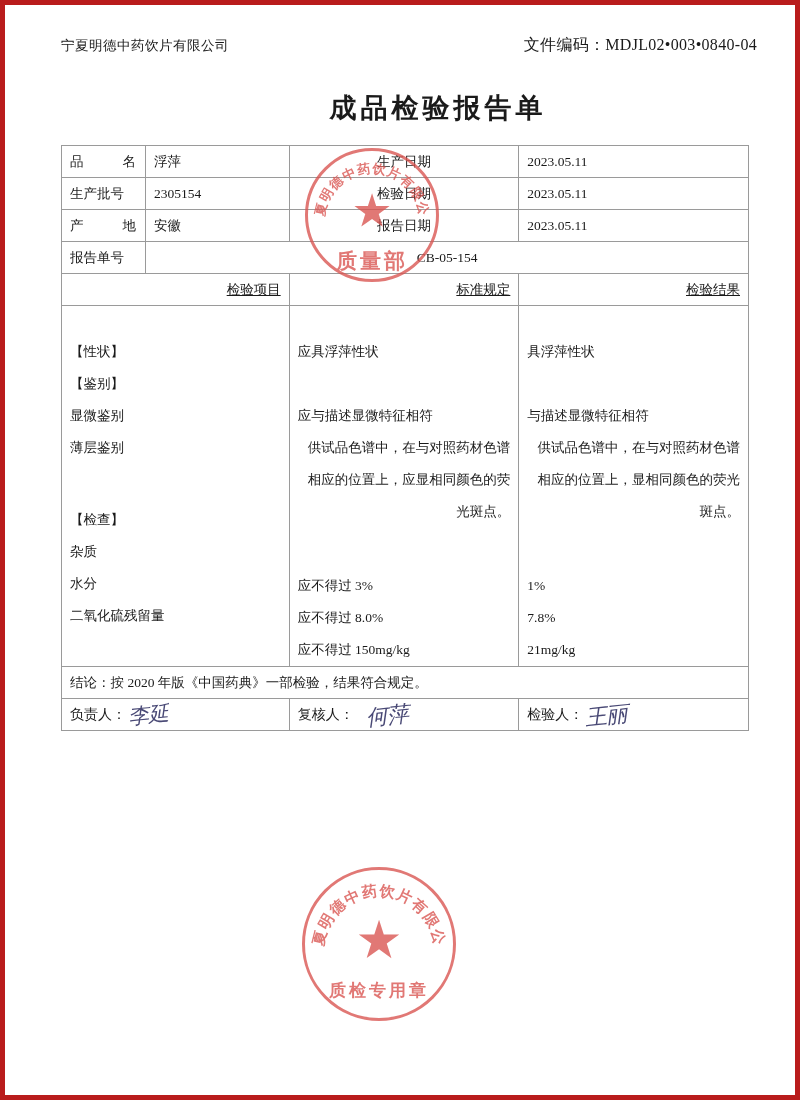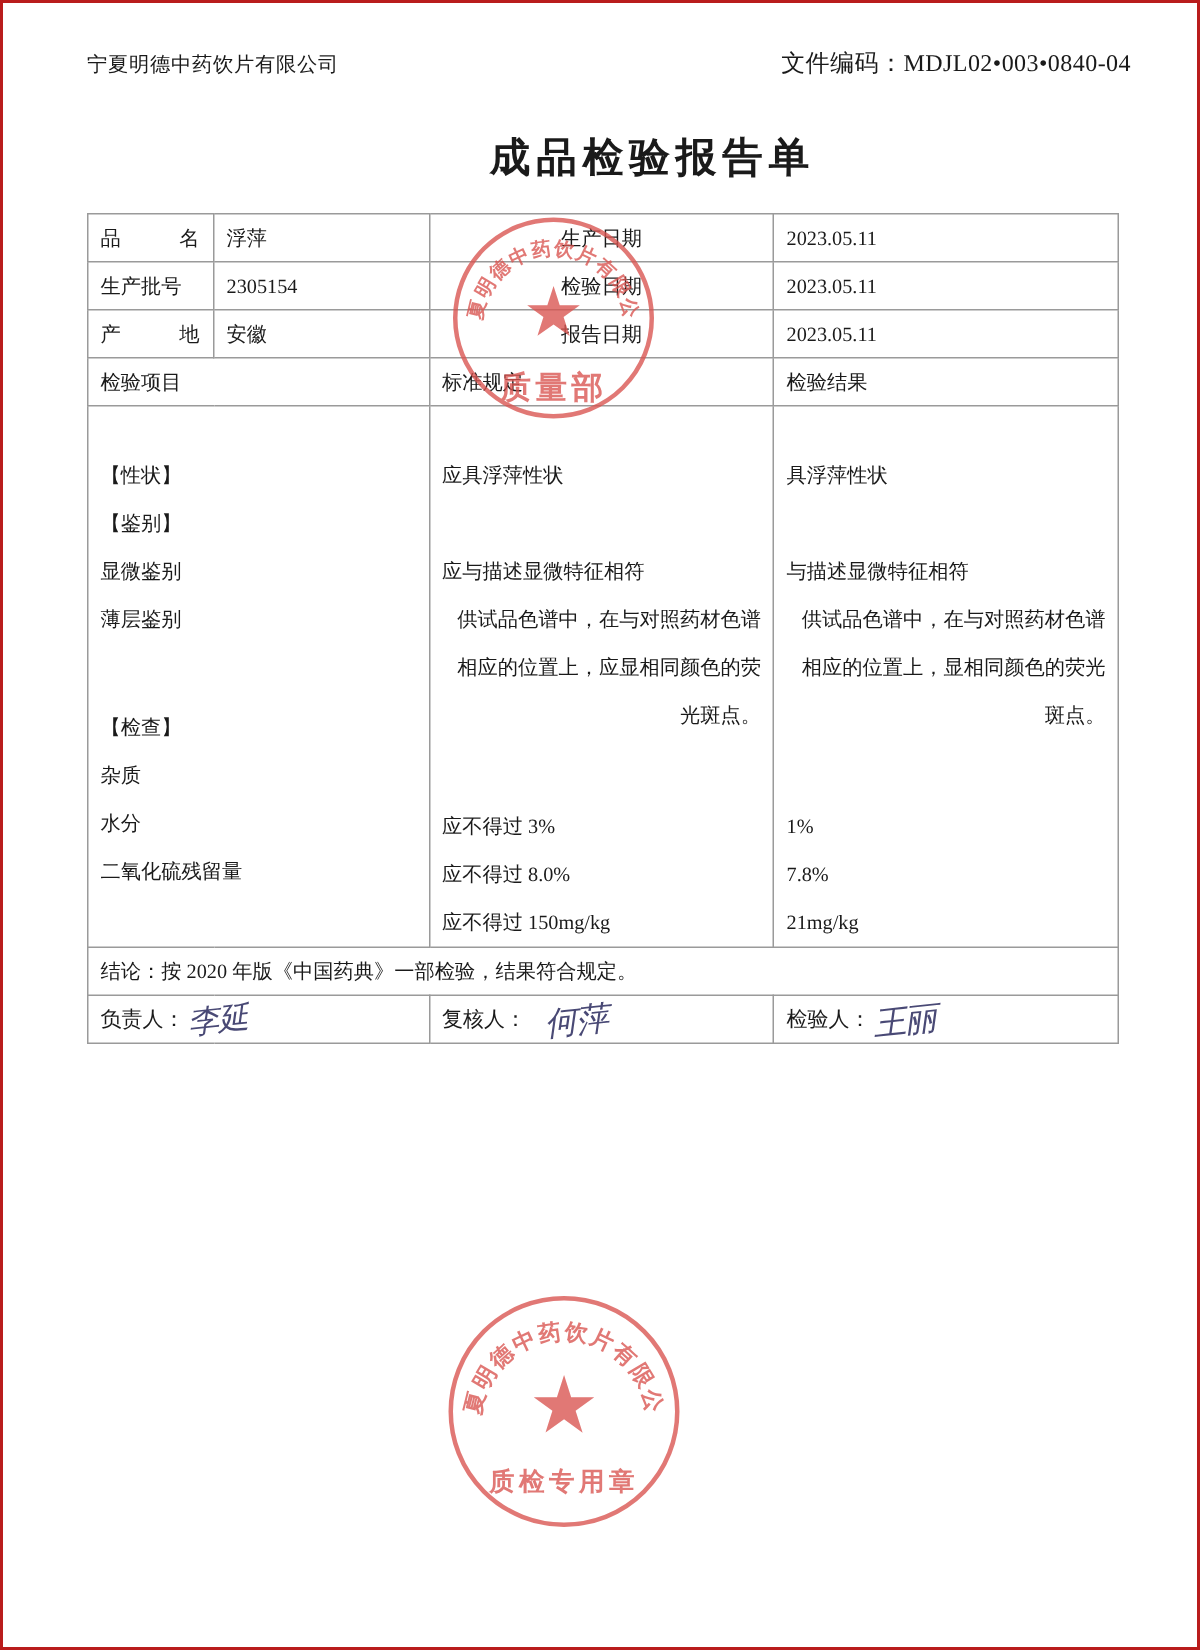--- a/index.html
+++ b/index.html
@@ -14,21 +14,21 @@
     color: #1a1a1a;
     position: relative;
     overflow: hidden;
   }
   .page {
     position: absolute;
     left: 0; top: 0;
     width: 800px;
     height: 1100px;
     box-sizing: border-box;
-    border: 2px solid #b91c1c;
+    border: 5px solid #b91c1c;
     background: #fff;
   }
   .header-row {
     position: absolute;
     left: 56px;
     top: 30px;
     width: 696px;
     display: flex;
     justify-content: space-between;
     align-items: baseline;
@@ -76,22 +76,23 @@
     width: 66px;
   }
   .val-name { width: 142px; }
   .lbl2 { width: 92px; text-align: center; }
   .val2 { width: 228px; }
   .center { text-align: center; }
 
   
   .body-head td {
     height: 38px;
-    text-align: left;
-    font-size: 13.5px;
+    text-align: right;
+    font-size: 13.5px;
+    text-decoration: underline;
   }
   .body-cell {
     vertical-align: top !important;
     padding-top: 10px !important;
     height: 700px;
   }
   .col-item { width: 228px; }
   .col-std { width: 230px; margin-left: 24px; }
   .col-res { width: 230px; }
 
@@ -223,20 +224,24 @@
       <td class="lbl">
             <span class="lbl-spread">
               <span>产</span>
               <span>地</span>
             </span>
           </td>
       <td class="val-name">安徽</td>
       <td class="lbl2">报告日期</td>
       <td class="val2">2023.05.11</td>
     </tr>
+    <tr>
+      <td class="lbl">报告单号</td>
+      <td class="center" colspan="3">CB-05-154</td>
+    </tr>
 
     <tr class="body-head">
       <td class="col-item" colspan="2">检验项目</td>
       <td class="col-std">标准规定</td>
       <td class="col-res">检验结果</td>
     </tr>
 
     <tr>
       <td class="body-cell" colspan="2">
         <div class="gap"></div>

